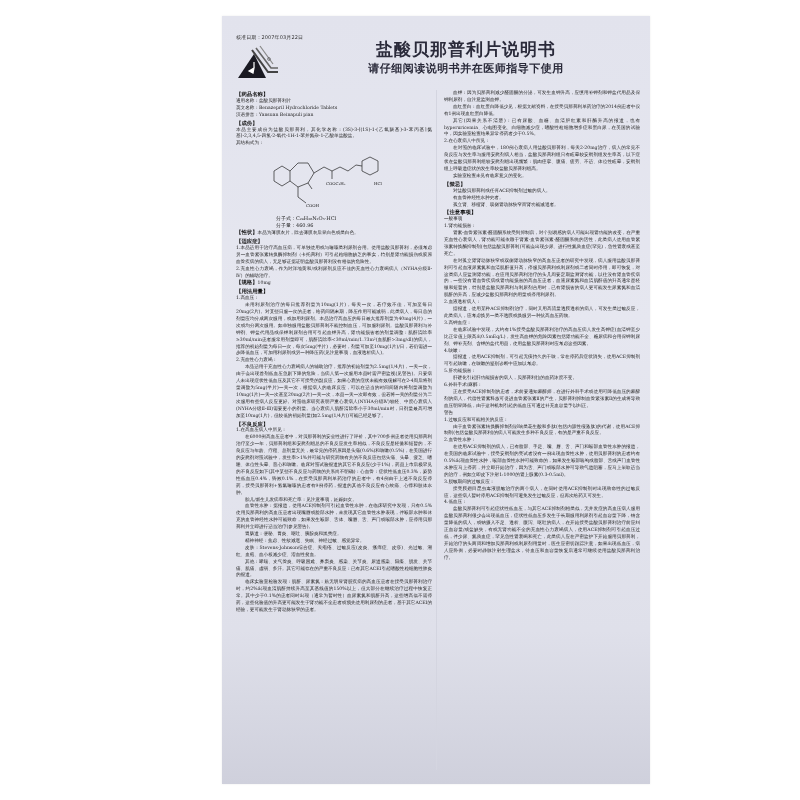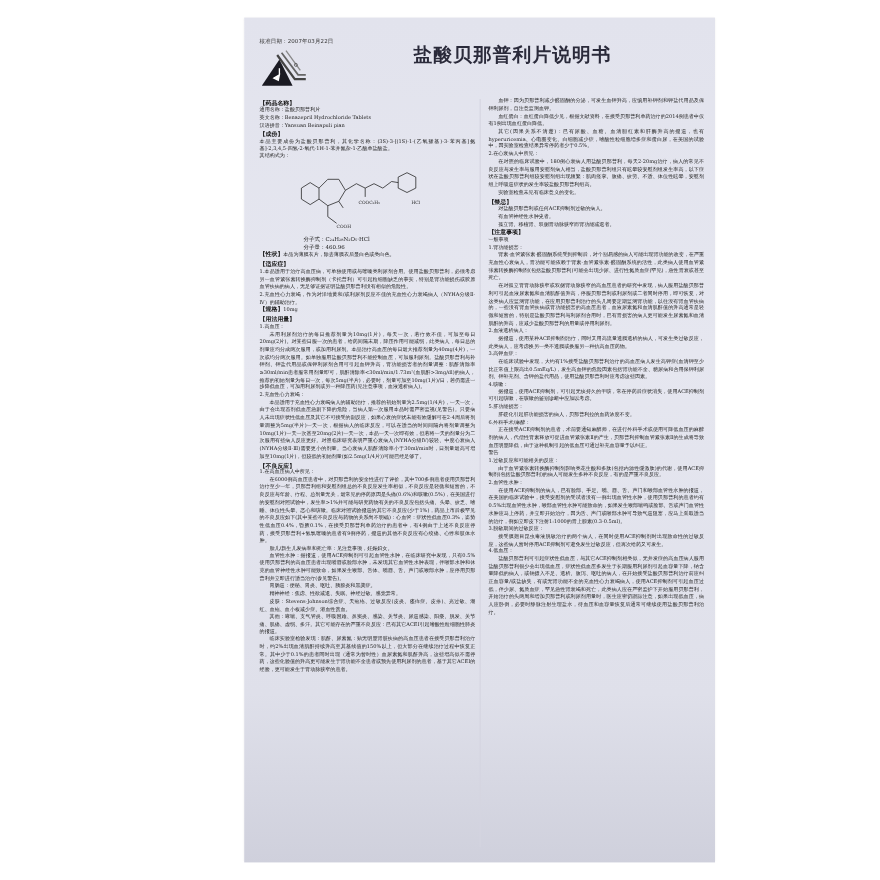--- a/index.html
+++ b/index.html
@@ -35,20 +35,21 @@
   <svg class="logo" viewBox="0 0 44 36">
     <polygon points="2,34 18,10 30,34" fill="#1a1a22"></polygon>
     <path d="M13,27 l5,-3 l-1,5 z M18,24 l0,-6" stroke="#fff" stroke-width="1.2" fill="#fff"></path>
     <path d="M16,6 L32,28 L42,28" stroke="#444" stroke-width="2" fill="none"></path>
     <path d="M20,4 L35,24 L42,24" stroke="#666" stroke-width="1.6" fill="none"></path>
     <path d="M24,2 L37,20" stroke="#888" stroke-width="1.2" fill="none"></path>
     <circle cx="33" cy="15" r="1.4" fill="none" stroke="#444" stroke-width="0.6"></circle>
   </svg>
 
   <div class="title">盐酸贝那普利片说明书</div>
+  <div class="subtitle">请仔细阅读说明书并在医师指导下使用</div>
 
   <div class="divider"></div>
 
   <div class="col left">
     <div class="sec">【药品名称】</div>
     <p class="p">通用名称：盐酸贝那普利片</p>
     <p class="p">英文名称：Benazepril Hydrochloride Tablets</p>
     <p class="p">汉语拼音：Yansuan Beinapuli pian</p>
 
     <div class="sec">【成份】</div>

